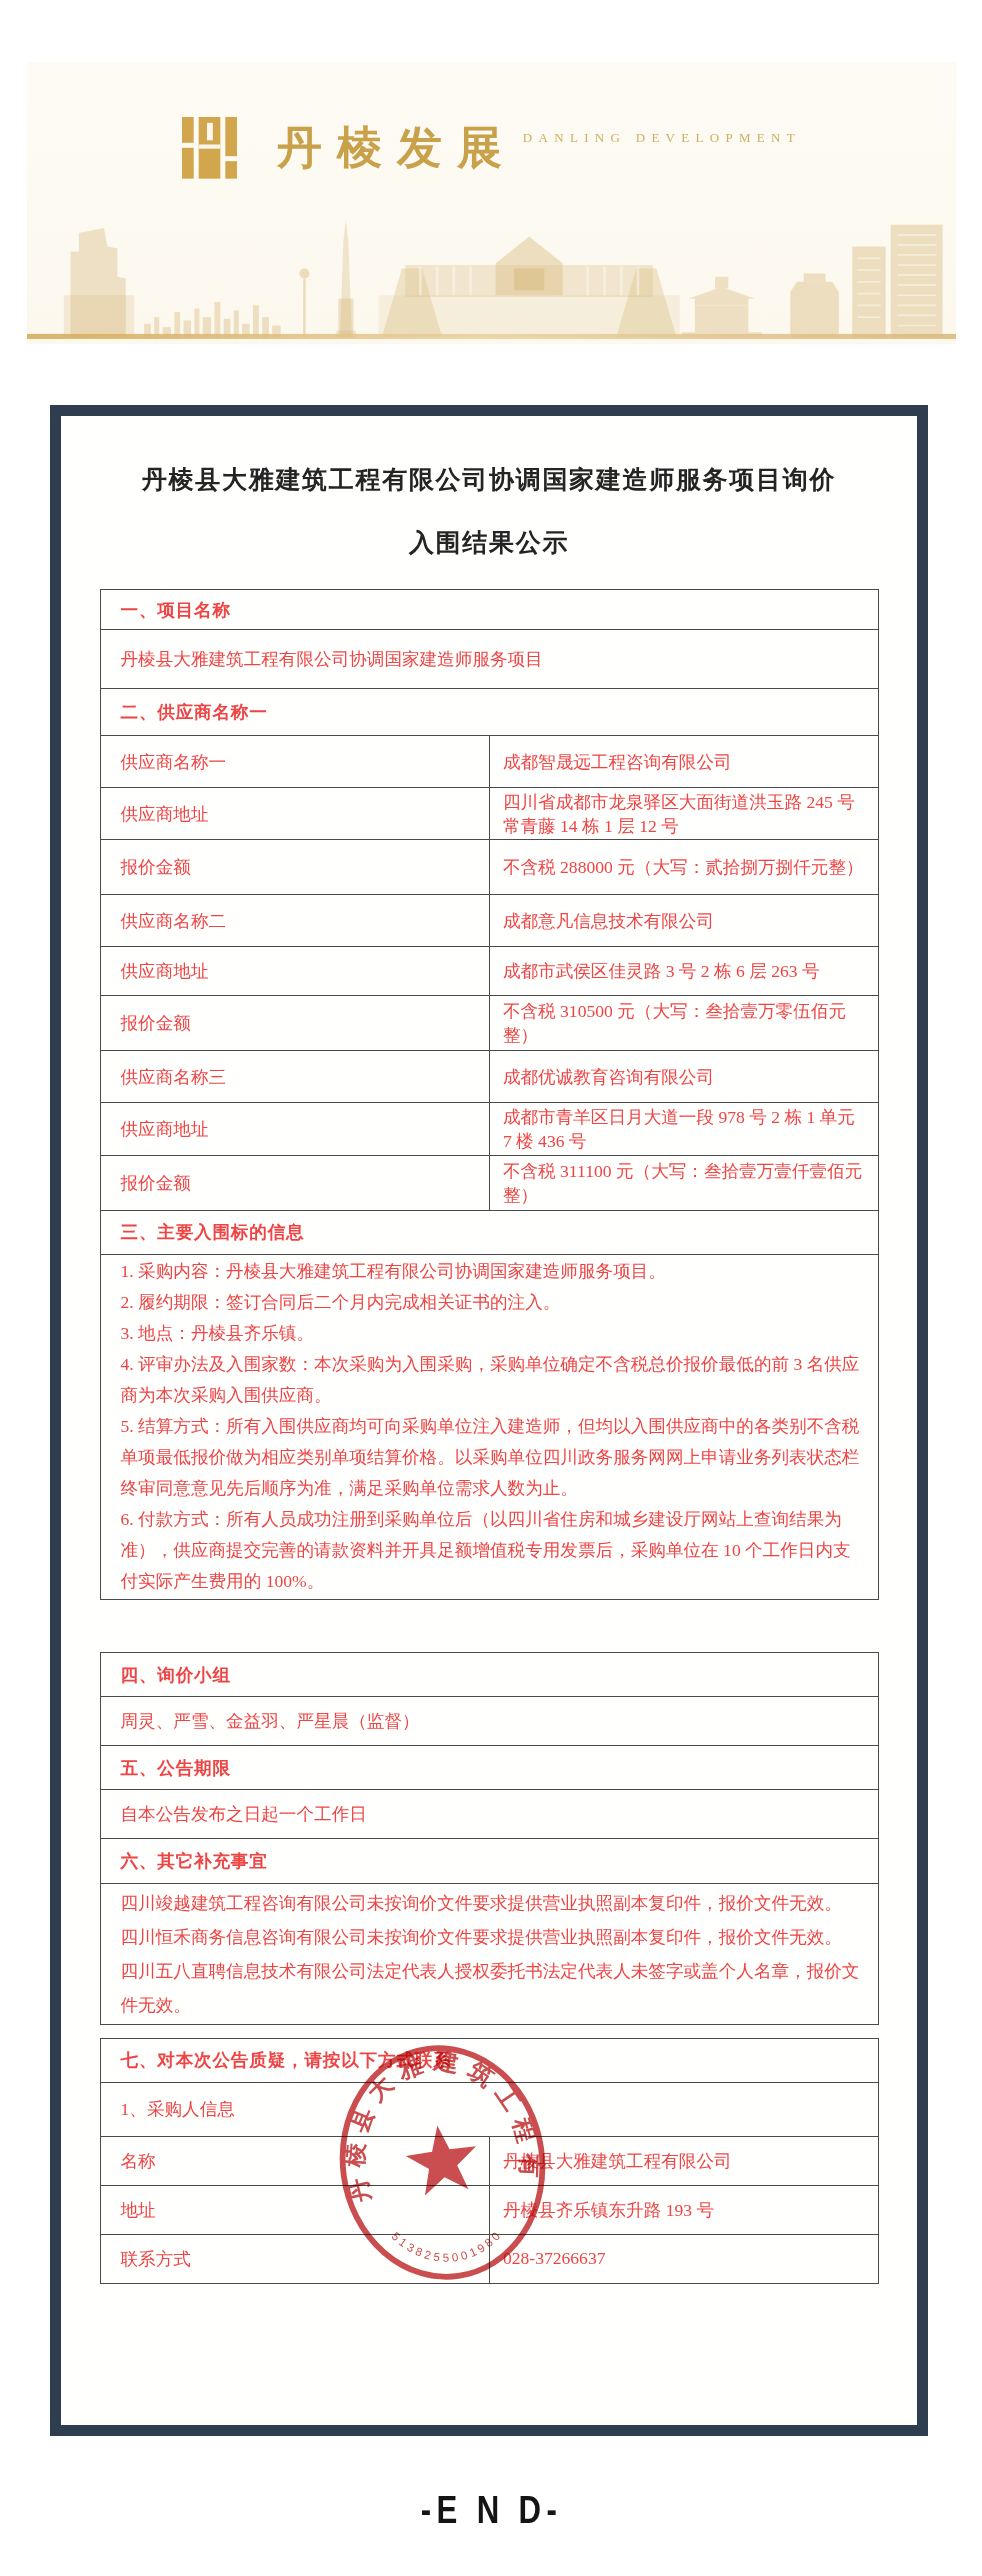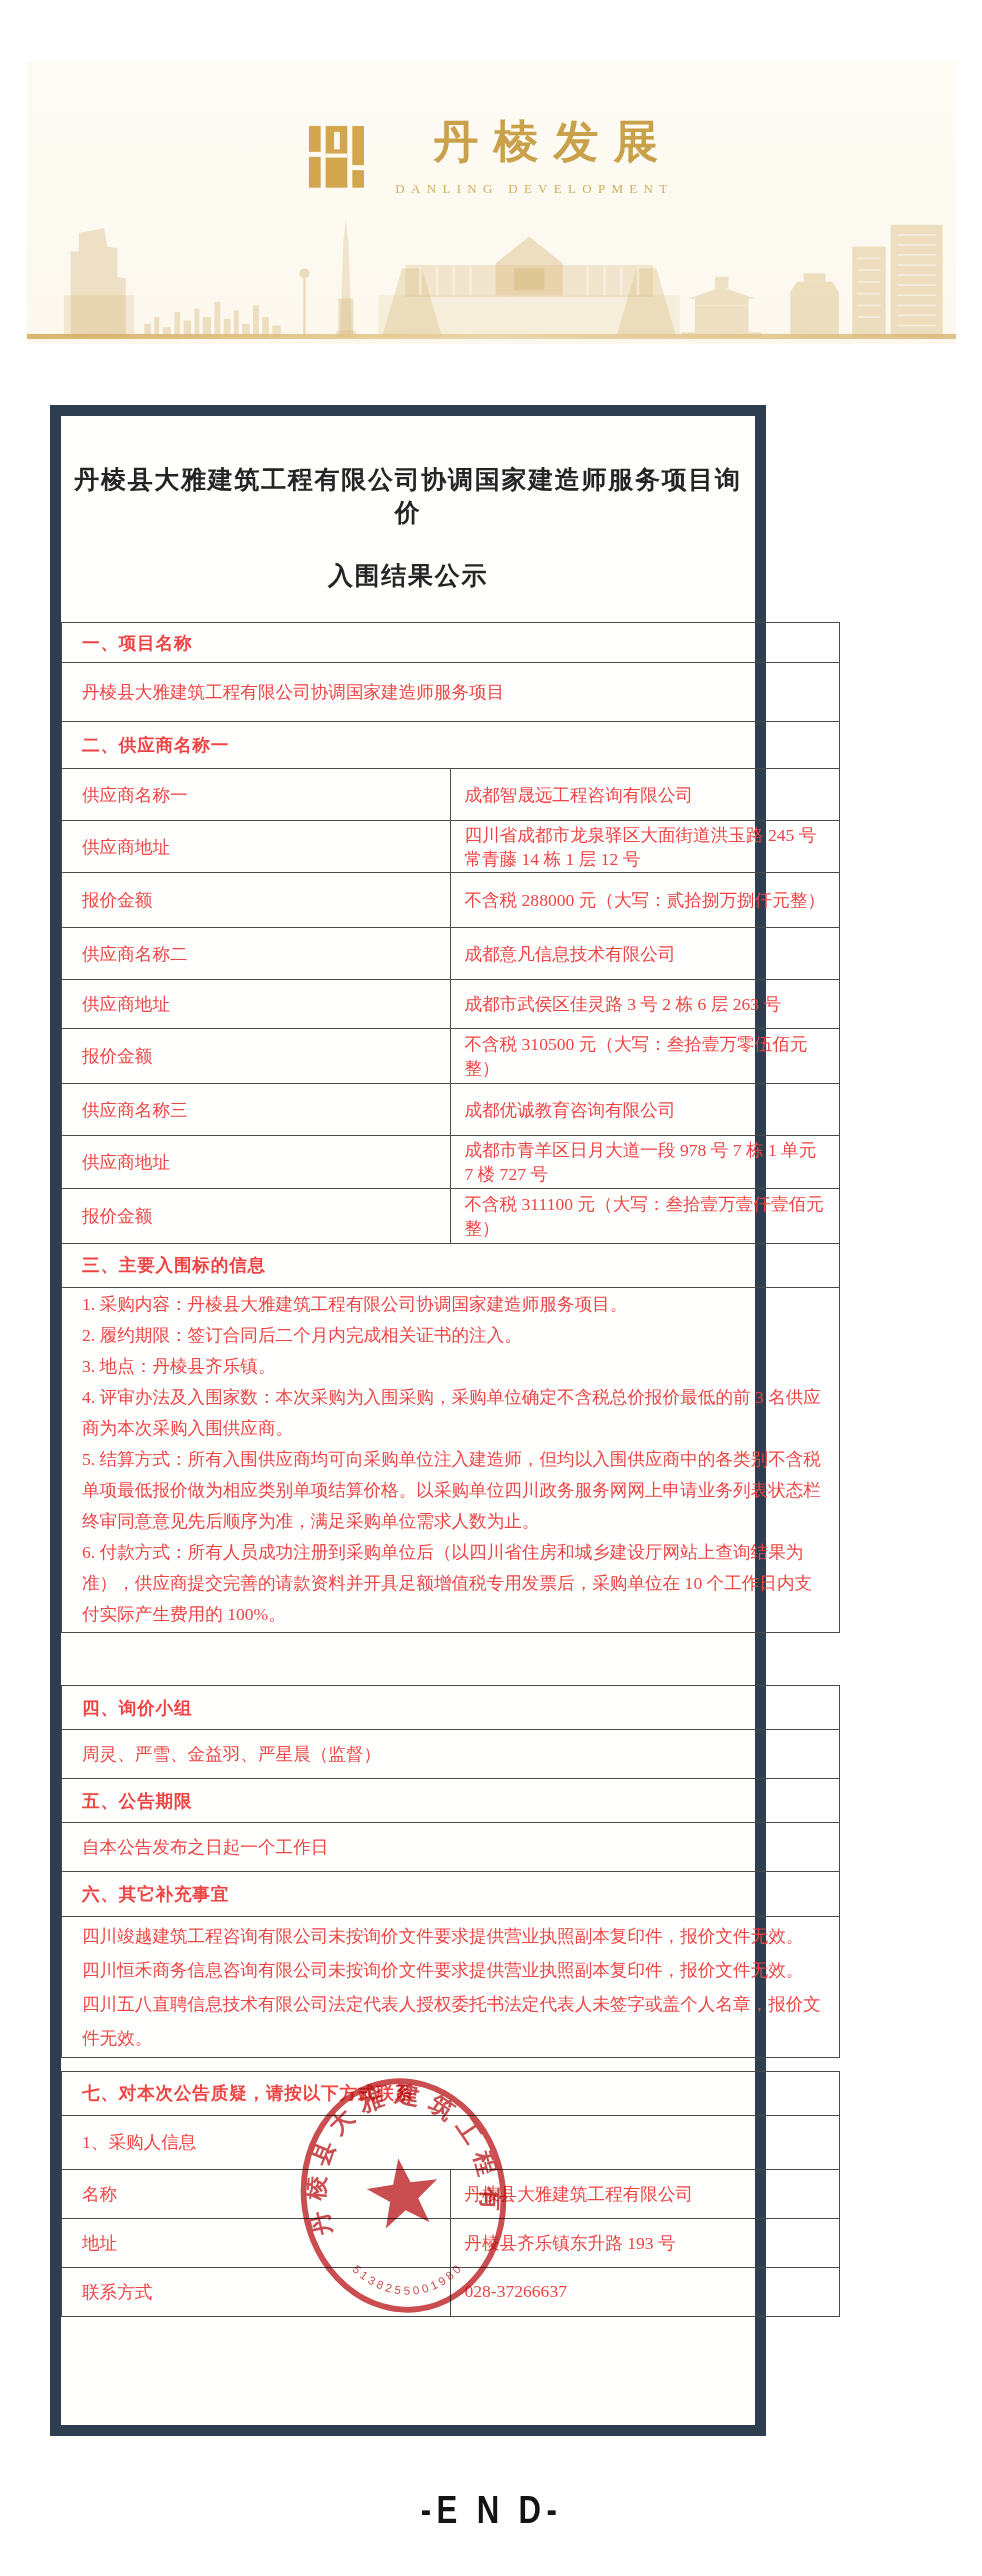--- a/index.html
+++ b/index.html
@@ -13,35 +13,35 @@
   
   .banner {
     position:absolute; left:27px; right:27px; top:62px; height:282px;
     background:linear-gradient(#fdfbf4 0%, #fcf8ee 100%);
   }
   .logo-row {
     position:absolute; top:55px; left:0; right:0;
     display:flex; align-items:center; justify-content:center; gap:25px;
   }
   .logo-mark { width:55px; height:62px; flex:0 0 auto; }
-  .logo-stack { display:flex; flex-direction:column; align-items:flex-end;gap:7px; }
+  .logo-stack { display:flex; align-items:flex-start; }
   .logo-title {
     font-size:45px; font-weight:bold; color:#c9a14b;
     letter-spacing:15px; text-indent:15px; line-height:50px;
   }
   .logo-subtitle {
     font-size:13px; color:#cfae62; letter-spacing:6.3px; text-indent:5.9px;
     margin-top:6.7px; font-family:"Liberation Serif","DejaVu Serif",serif;
   }
   .skyline { position:absolute; left:0; right:0; bottom:0; height:126px; }
   .skyline svg { width:100%; height:100%; display:block; }
 
   
   .card {
-    position:absolute; left:50px; top:405px; width:716px; height:2031px;
+    position:absolute; left:50px; top:405px; width:878px; height:2031px;
     background:#fffffe; border:11px solid #2e3e50;
   }
   .doc-title { text-align:center; font-weight:bold; font-size:25px; letter-spacing:1.7px; color:#242424; }
   .doc-title.l1 { margin-top:47px; }
   .doc-title.l2 { margin-top:30px; }
 
   table.doc {
     width:779px; margin:0 auto; border-collapse:collapse; table-layout:fixed;
     font-size:17.6px; color:#ef4444;
   }
@@ -251,21 +251,21 @@
       <td class="label">报价金额</td>
       <td class="value">不含税 310500 元（大写：叁拾壹万零伍佰元整）</td>
     </tr>
 
     <tr class="h62">
       <td class="label">供应商名称三</td>
       <td class="value">成都优诚教育咨询有限公司</td>
     </tr>
     <tr class="h58">
       <td class="label">供应商地址</td>
-      <td class="value">成都市青羊区日月大道一段 978 号 7 栋 1 单元 7 楼 727 号</td>
+      <td class="value">成都市青羊区日月大道一段 978 号 2 栋 1 单元 7 楼 436 号</td>
     </tr>
     <tr class="h66">
       <td class="label">报价金额</td>
       <td class="value">不含税 311100 元（大写：叁拾壹万壹仟壹佰元整）</td>
     </tr>
 
     <tr class="h52">
       <td class="heading" colspan="2">三、主要入围标的信息</td>
     </tr>
     <tr>

